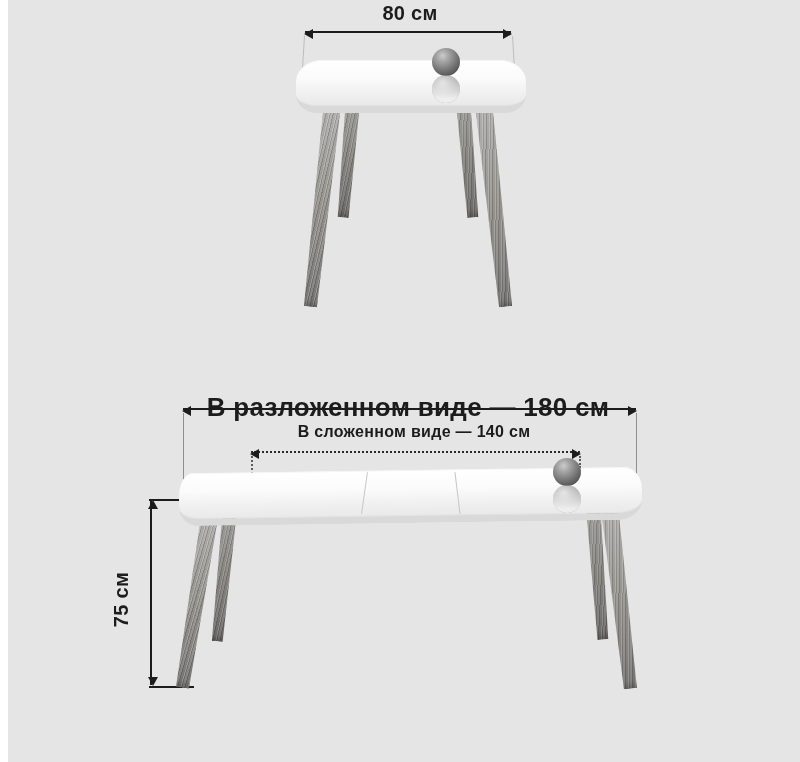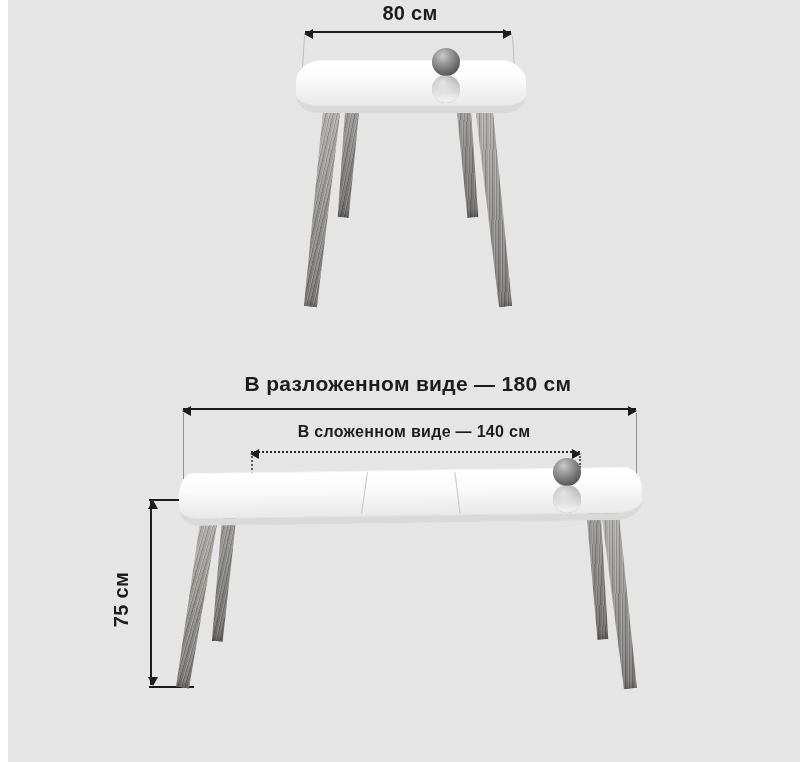--- a/index.html
+++ b/index.html
@@ -75,21 +75,21 @@
     <div class="leg" style="left:467px; top:108px; width:18px; height:200px; transform:rotate(-6.2deg);"></div>
     <div class="leg back" style="left:448px; top:106px; width:15px; height:112px; transform:rotate(-4.8deg);"></div>
 
     <div class="tabletop" style="left:288px; top:60px; width:230px; height:46px; border-radius:26px 26px 22px 22px / 22px 22px 18px 18px;"></div>
 
     <div class="sphere" style="left:424px; top:48px; width:28px; height:28px;"></div>
     <div class="sphere reflection" style="left:424px; top:75px; width:28px; height:28px;"></div>
   </div>
 
   <div>
-    <div class="dim-label dims" style="left:400px; top:372px; font-size:21px;">В разложенном виде — 180 см</div>
+    <div class="dim-label dims" style="left:400px; top:392px; font-size:26px;">В разложенном виде — 180 см</div>
     <div class="arrow-h dims" style="left:175px; top:408px; width:453px;"></div>
     <div class="ext" style="left:175px; top:413px; height:84px;"></div>
     <div class="ext" style="left:628px; top:413px; height:87px;"></div>
 
     <div class="dim-label dims" style="left:406px; top:423px; font-size:16px;">В сложенном виде — 140 см</div>
     <div class="arrow-h dotted dims" style="left:243px; top:451px; width:329px;"></div>
     <div class="ext dot" style="left:243px; top:456px; height:18px;"></div>
     <div class="ext dot" style="left:571px; top:456px; height:12px;"></div>
 
     <div class="leg" style="left:193px; top:514px; width:18px; height:176px; transform:rotate(9deg);"></div>

